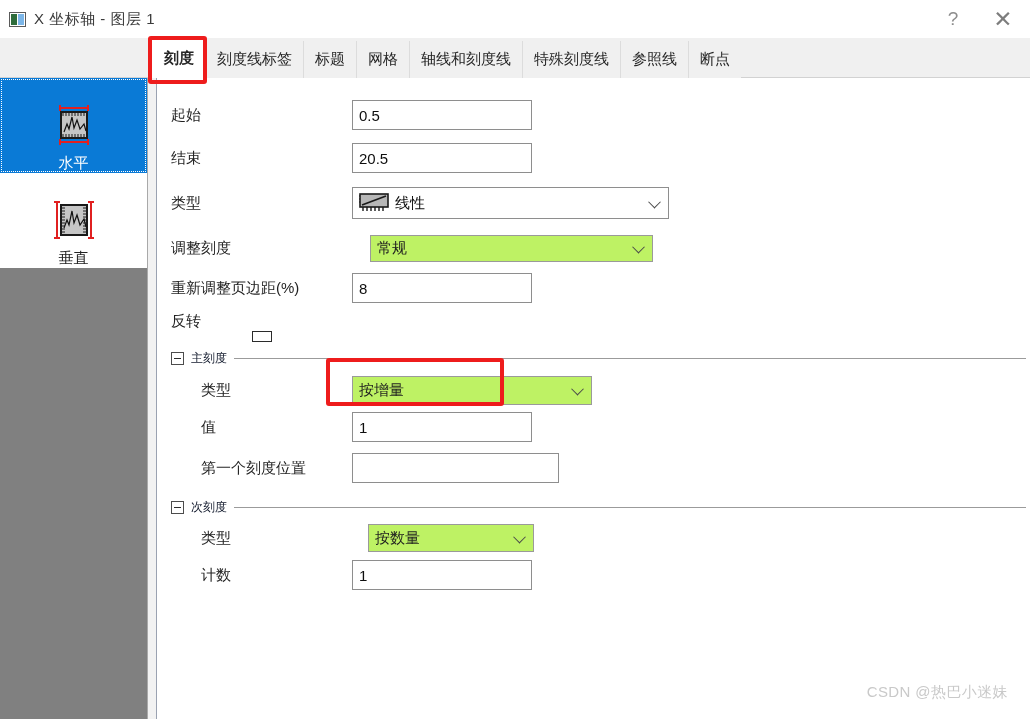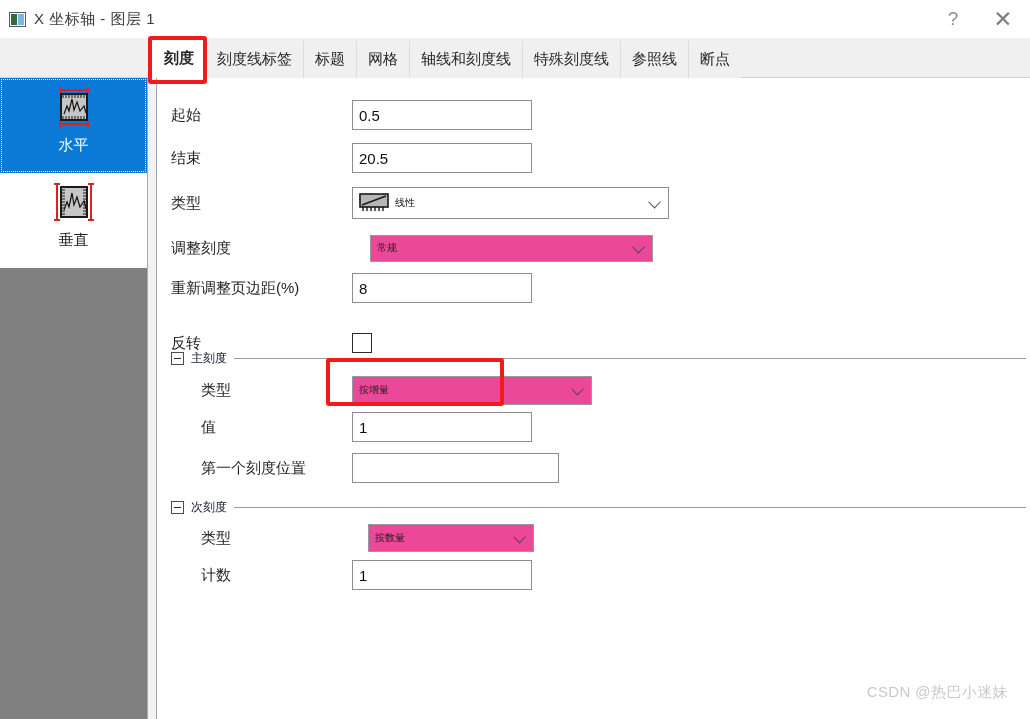--- a/index.html
+++ b/index.html
@@ -88,21 +88,21 @@
     background: #808080;
     border-right: 1px solid #a9a9a9;
     box-sizing: border-box;
   }
   .sidebar-list {
     position: absolute; left: 0; top: 0; width: 147px; height: 190px;
     background: #ffffff;
   }
   .side-item {
     width: 147px; height: 95px;
-    display: flex; flex-direction: column; align-items: center; justify-content: flex-start;
+    display: flex; flex-direction: column; align-items: center; justify-content: flex-end;
     box-sizing: border-box; padding-top: 6px;
   }
   .side-item.selected {
     background: #0a7ad6;
     outline: 1px dotted #ffffff;
     outline-offset: -2px;
   }
   .side-item .label {
     font-size: 15px; color: #222; margin-top: 6px;
   }
@@ -138,24 +138,24 @@
     padding-left: 6px;
     font-size: 15px; color: #0e0e0e;
   }
   .combo {
     border: 1px solid #8e8e8e;
     background: #ffffff;
     height: 32px;
     box-sizing: border-box;
     display: flex; align-items: center;
     padding-left: 6px; padding-right: 8px;
-    font-size: 10px; color: #0e0e0e;
+    font-size: 15px; color: #0e0e0e;
     position: relative;
   }
-  .combo.gray { background: #ec4899; border-color: #9a9a9a; color: #1f1f1f; }
+  .combo.gray { background: #bef264; border-color: #9a9a9a; color: #1f1f1f; }
   .chev {
     position: absolute; right: 9px; top: 50%; transform: translateY(-60%) rotate(45deg);
     width: 8px; height: 8px;
     border-right: 1.6px solid #4a4a4a; border-bottom: 1.6px solid #4a4a4a;
   }
 
   .checkbox {
     width: 20px; height: 20px;
     border: 1.6px solid #2b2b2b;
     background: #ffffff;
@@ -312,21 +312,21 @@
       <span>常规</span>
       <span class="chev"></span>
     </div>
   </div>
 
   <div class="row" style="top:195px; left:14px;">
     <div class="lbl" style="width:170px;">重新调整页边距(%)</div>
     <div class="textbox" style="width:180px; margin-left:11px;">8</div>
   </div>
 
-  <div class="row" style="top:250px; left:14px;">
+  <div class="row" style="top:234px; left:14px;flex-direction:column;">
     <div class="lbl" style="width:170px;">反转</div>
     <div class="checkbox" style="margin-left:11px;"></div>
   </div>
 
   <div class="group" style="top:272px;">
     <div class="minus-box"></div>
     <div class="gtitle">主刻度</div>
     <div class="gline"></div>
   </div>
 

